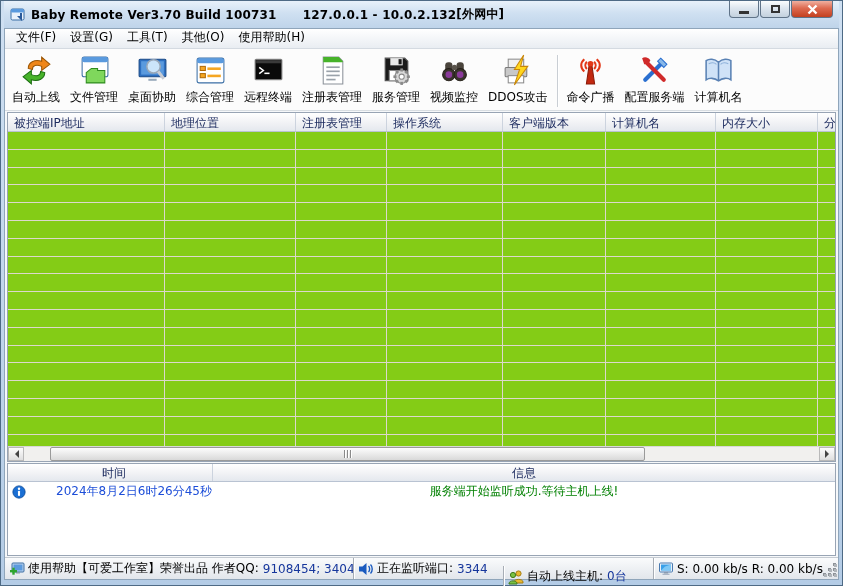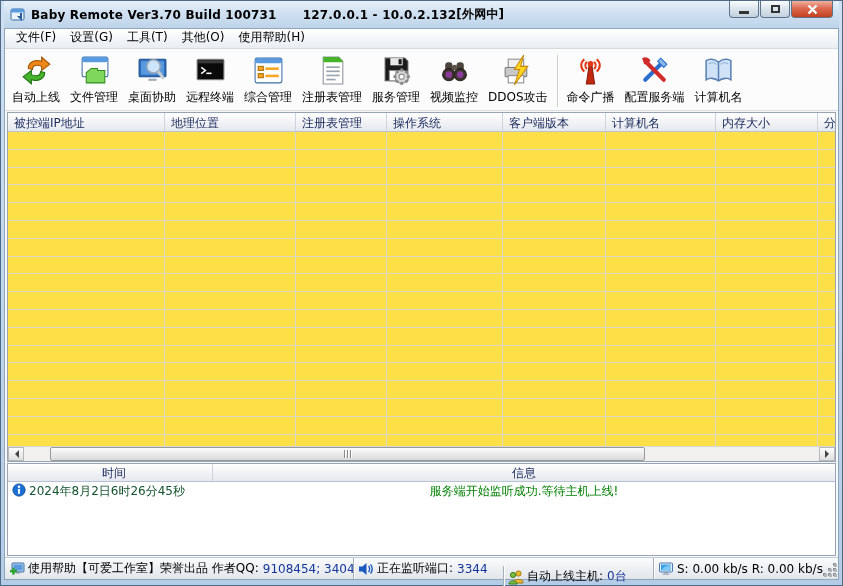--- a/index.html
+++ b/index.html
@@ -34,21 +34,21 @@
 
   .toolbar { height:62px; background:#fcfcfc; border-bottom:1px solid #d8dde2; display:flex;
              align-items:flex-start; padding:2px 2px 0 2px; flex:none; }
   .tool-btn { display:flex; flex-direction:column; align-items:center; padding:3px 5px 2px;
               min-width:58px; }
   .tool-btn .ticon { width:33px; height:33px; }
   .tool-btn .tlabel { margin-top:2px; color:#000; white-space:nowrap; }
   .tool-sep { width:1px; height:52px; background:#c9ced4; margin:4px 4px 0 4px; box-shadow:1px 0 0 #fff; }
 
   
-  .table-panel { flex:1; margin:1px 2px 0 2px; border:1px solid #98a4b4; background:#fde047;
+  .table-panel { flex:1; margin:1px 2px 0 2px; border:1px solid #98a4b4; background:#84cc16;
                  display:flex; flex-direction:column; overflow:hidden; }
   .thead { height:19px; display:flex; flex:none; background:linear-gradient(#ffffff,#f1f2f5 55%,#e4e8ee);
            border-bottom:1px solid #b9c3d2; }
   .hcell { border-right:1px solid #ccd3de; color:#1b2a5e; padding:2px 0 0 6px; white-space:nowrap;
            overflow:hidden; flex:none; }
   .tbody { flex:1; overflow:hidden; }
   .trow { height:17.8px; display:flex; border-bottom:1px solid #dcd8cc; }
   .tcell { border-right:1px solid #dcd8cc; flex:none; height:100%; }
   .c0{width:157px}.c1{width:131px}.c2{width:91px}.c3{width:116px}.c4{width:103px}.c5{width:110px}.c6{width:102px}
   .c7{flex:1 1 auto !important; border-right:none; min-width:20px;}
@@ -67,21 +67,21 @@
   .grip i { width:1px; height:8px; background:#8a8a8a; box-shadow:1px 0 0 #fff; }
 
   
   .log-panel { height:93px; flex:none; margin:1px 2px 0 2px; border:1px solid #98a4b4; background:#fff;
                display:flex; flex-direction:column; overflow:hidden; }
   .log-head { height:18px; flex:none; display:flex; background:linear-gradient(#ffffff,#f1f2f5 55%,#e4e8ee);
               border-bottom:1px solid #b9c3d2; color:#1b2a5e; }
   .log-hcell-time { width:205px; padding:1px 0 0 8px; border-right:1px solid #ccd3de; flex:none;text-align:center; }
   .log-hcell-info { flex:1; text-align:center; padding-top:1px; }
   .log-row { height:19px; display:flex; align-items:center; }
-  .log-time { width:205px; flex:none; display:flex; padding-left:4px; color:#14532d; white-space:nowrap; }
+  .log-time { width:205px; flex:none; display:flex; align-items:center; padding-left:4px; color:#1d4ed8; white-space:nowrap;gap:27px; }
   .log-msg { flex:1; text-align:center; color:#008000; white-space:nowrap; }
   .info-ic { width:14px; height:14px; flex:none; margin-right:3px; }
 
   
   .status-bar { height:22px; flex:none; margin-top:1px; background:linear-gradient(#fafbfc,#e2e6eb);
                 border-top:1px solid #c4cad1; display:flex; align-items:center; }
   .st-sec { display:flex; align-items:center; height:100%; padding:0 4px; overflow:hidden; white-space:nowrap; }
   .st-sec + .st-sec { border-left:1px solid #a7adb5; box-shadow:inset 1px 0 0 #fff; }
   .st-1 { width:348px; flex:none; }
   .st-2 { width:150px; flex:none; }
@@ -162,38 +162,38 @@
           <rect x="5" y="7" width="22" height="13" fill="#5a9ade"></rect>
           <rect x="12" y="24" width="8" height="2" fill="#9ab"></rect>
           <circle cx="17" cy="12" r="6.5" fill="rgba(225,242,255,0.85)" stroke="#9aa8b8" stroke-width="1.5"></circle>
           <line x1="21.5" y1="17" x2="27" y2="24" stroke="#c8ccd4" stroke-width="3"></line>
         </svg>
         <span class="tlabel">桌面协助</span>
       </div>
 
       <div class="tool-btn">
         <svg class="ticon" viewBox="0 0 32 32">
-          <rect x="3" y="5" width="26" height="20" rx="1" fill="#0a0a0a" stroke="#888"></rect>
-          <rect x="4" y="6" width="24" height="3" fill="#3a3a3a"></rect>
-          <path d="M7 13 L11 16 L7 19" stroke="#fff" stroke-width="1.5" fill="none"></path>
-          <rect x="12" y="18" width="5" height="1.5" fill="#fff"></rect>
-        </svg>
-        <span class="tlabel">远程终端</span>
-      </div>
-
-      <div class="tool-btn">
-        <svg class="ticon" viewBox="0 0 32 32">
           <rect x="3" y="4" width="26" height="24" rx="2" fill="#fff" stroke="#3a6ea5"></rect>
           <rect x="3" y="4" width="26" height="5" rx="2" fill="#5a9ade"></rect>
           <rect x="6" y="12" width="5" height="4" fill="#f5a623" stroke="#b06a08"></rect>
           <rect x="13" y="13" width="13" height="2.5" fill="#f5a623"></rect>
           <rect x="6" y="19" width="5" height="4" fill="#f5a623" stroke="#b06a08"></rect>
           <rect x="13" y="20" width="13" height="2.5" fill="#f5a623"></rect>
         </svg>
         <span class="tlabel">综合管理</span>
+      </div>
+
+      <div class="tool-btn">
+        <svg class="ticon" viewBox="0 0 32 32">
+          <rect x="3" y="5" width="26" height="20" rx="1" fill="#0a0a0a" stroke="#888"></rect>
+          <rect x="4" y="6" width="24" height="3" fill="#3a3a3a"></rect>
+          <path d="M7 13 L11 16 L7 19" stroke="#fff" stroke-width="1.5" fill="none"></path>
+          <rect x="12" y="18" width="5" height="1.5" fill="#fff"></rect>
+        </svg>
+        <span class="tlabel">远程终端</span>
       </div>
 
       <div class="tool-btn">
         <svg class="ticon" viewBox="0 0 32 32">
           <path d="M7 3 L22 3 L26 7 L26 29 L7 29 Z" fill="#fff" stroke="#8a9098"></path>
           <path d="M7 3 L22 3 L26 7 L26 8 L7 8 Z" fill="#47b32a"></path>
           <rect x="10" y="12" width="13" height="1.6" fill="#9aa2aa"></rect>
           <rect x="10" y="16" width="13" height="1.6" fill="#9aa2aa"></rect>
           <rect x="10" y="20" width="13" height="1.6" fill="#9aa2aa"></rect>
           <rect x="10" y="24" width="9" height="1.6" fill="#9aa2aa"></rect>

